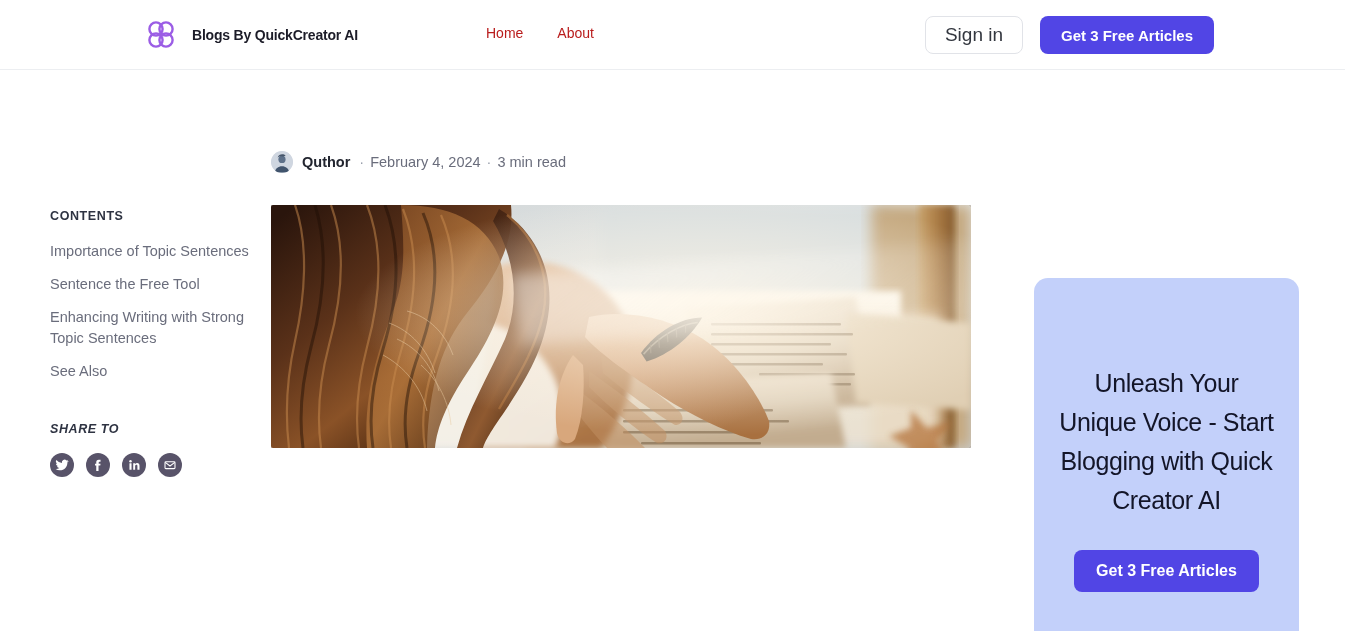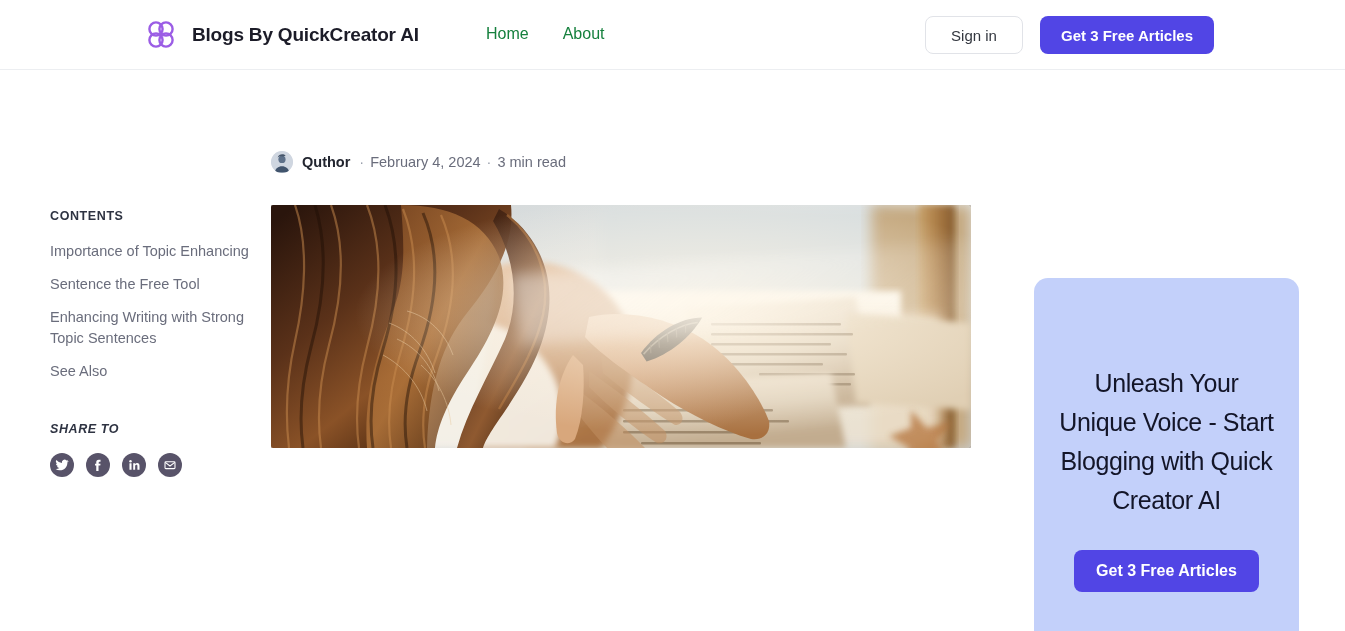--- a/index.html
+++ b/index.html
@@ -36,60 +36,60 @@
   }
 
   .brand-logo {
     width: 34px;
     height: 34px;
     display: block;
     flex: 0 0 auto;
   }
 
   .brand-name {
-    font-size: 19px;
+    font-size: 14px;
     font-weight: bold;
     color: #1c1c28;
     letter-spacing: -0.2px;
     white-space: nowrap;
   }
 
   .main-nav {
     position: absolute;
     left: 486px;
     top: 25px;
     display: flex;
     align-items: center;
     gap: 34px;
   }
 
   .nav-link {
-    font-size: 16px;
-    color: #15803d;
+    font-size: 14px;
+    color: #b91c1c;
     text-decoration: none;
     white-space: nowrap;
   }
 
   .header-actions {
     position: absolute;
     right: 131px;
     top: 16px;
     display: flex;
     align-items: center;
     gap: 17px;
   }
 
   .btn-signin {
     width: 98px;
     height: 38px;
     border: 1px solid #e1e3e8;
     border-radius: 8px;
     background: #ffffff;
     color: #33373f;
-    font-size: 15px;
+    font-size: 19px;
     font-family: "Liberation Sans", sans-serif;
     cursor: pointer;
     display: flex;
     align-items: center;
     justify-content: center;
     white-space: nowrap;
   }
 
   .btn-cta {
     height: 38px;
@@ -306,21 +306,21 @@
 </header>
 
 <div class="page-body">
 
   <aside class="sidebar">
 
     <div class="sidebar-heading">CONTENTS</div>
 
     <ul class="toc-list">
       <li>
-          <a class="toc-item" href="#">Importance of Topic Enhancing</a>
+          <a class="toc-item" href="#">Importance of Topic Sentences</a>
         </li>
       <li>
           <a class="toc-item" href="#">Sentence the Free Tool</a>
         </li>
       <li>
           <a class="toc-item" href="#">Enhancing Writing with Strong Topic Sentences</a>
         </li>
       <li>
           <a class="toc-item" href="#">See Also</a>
         </li>

